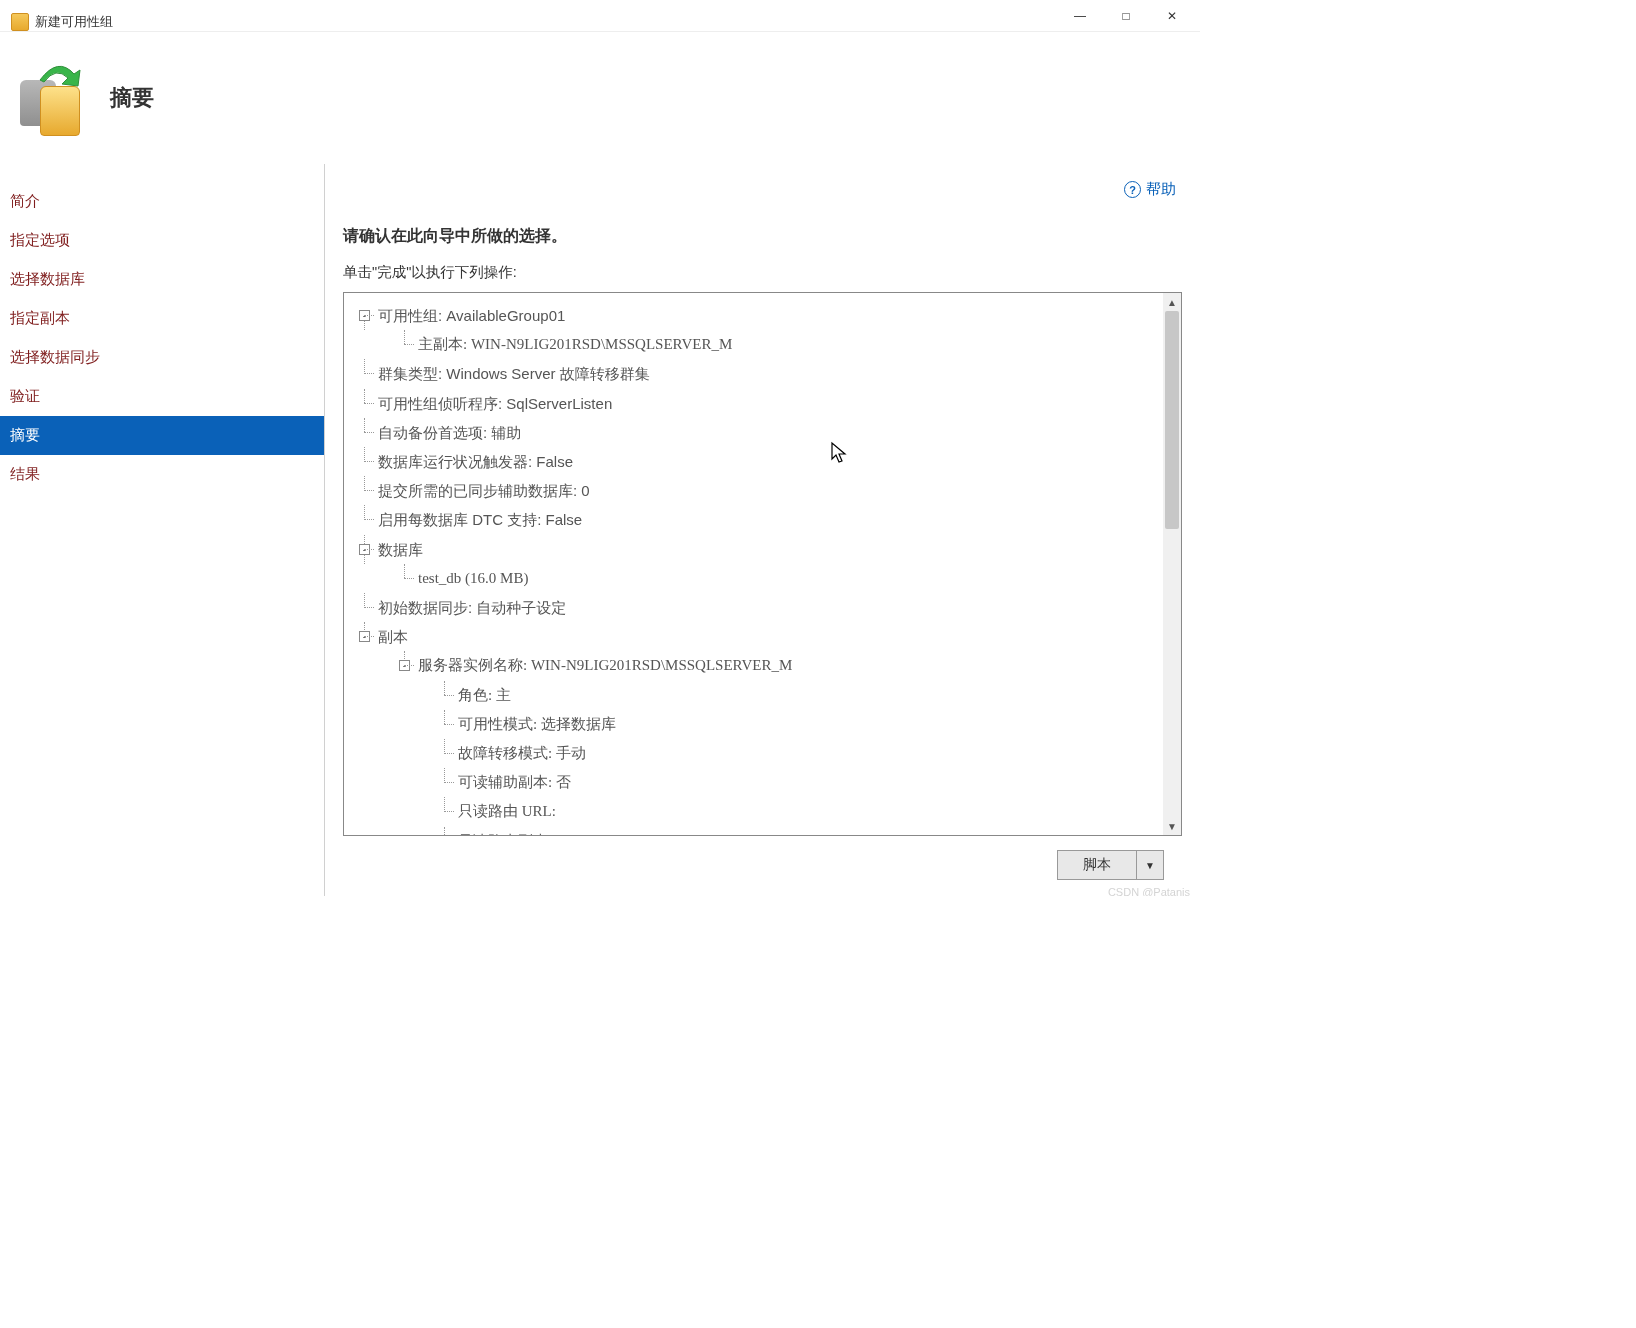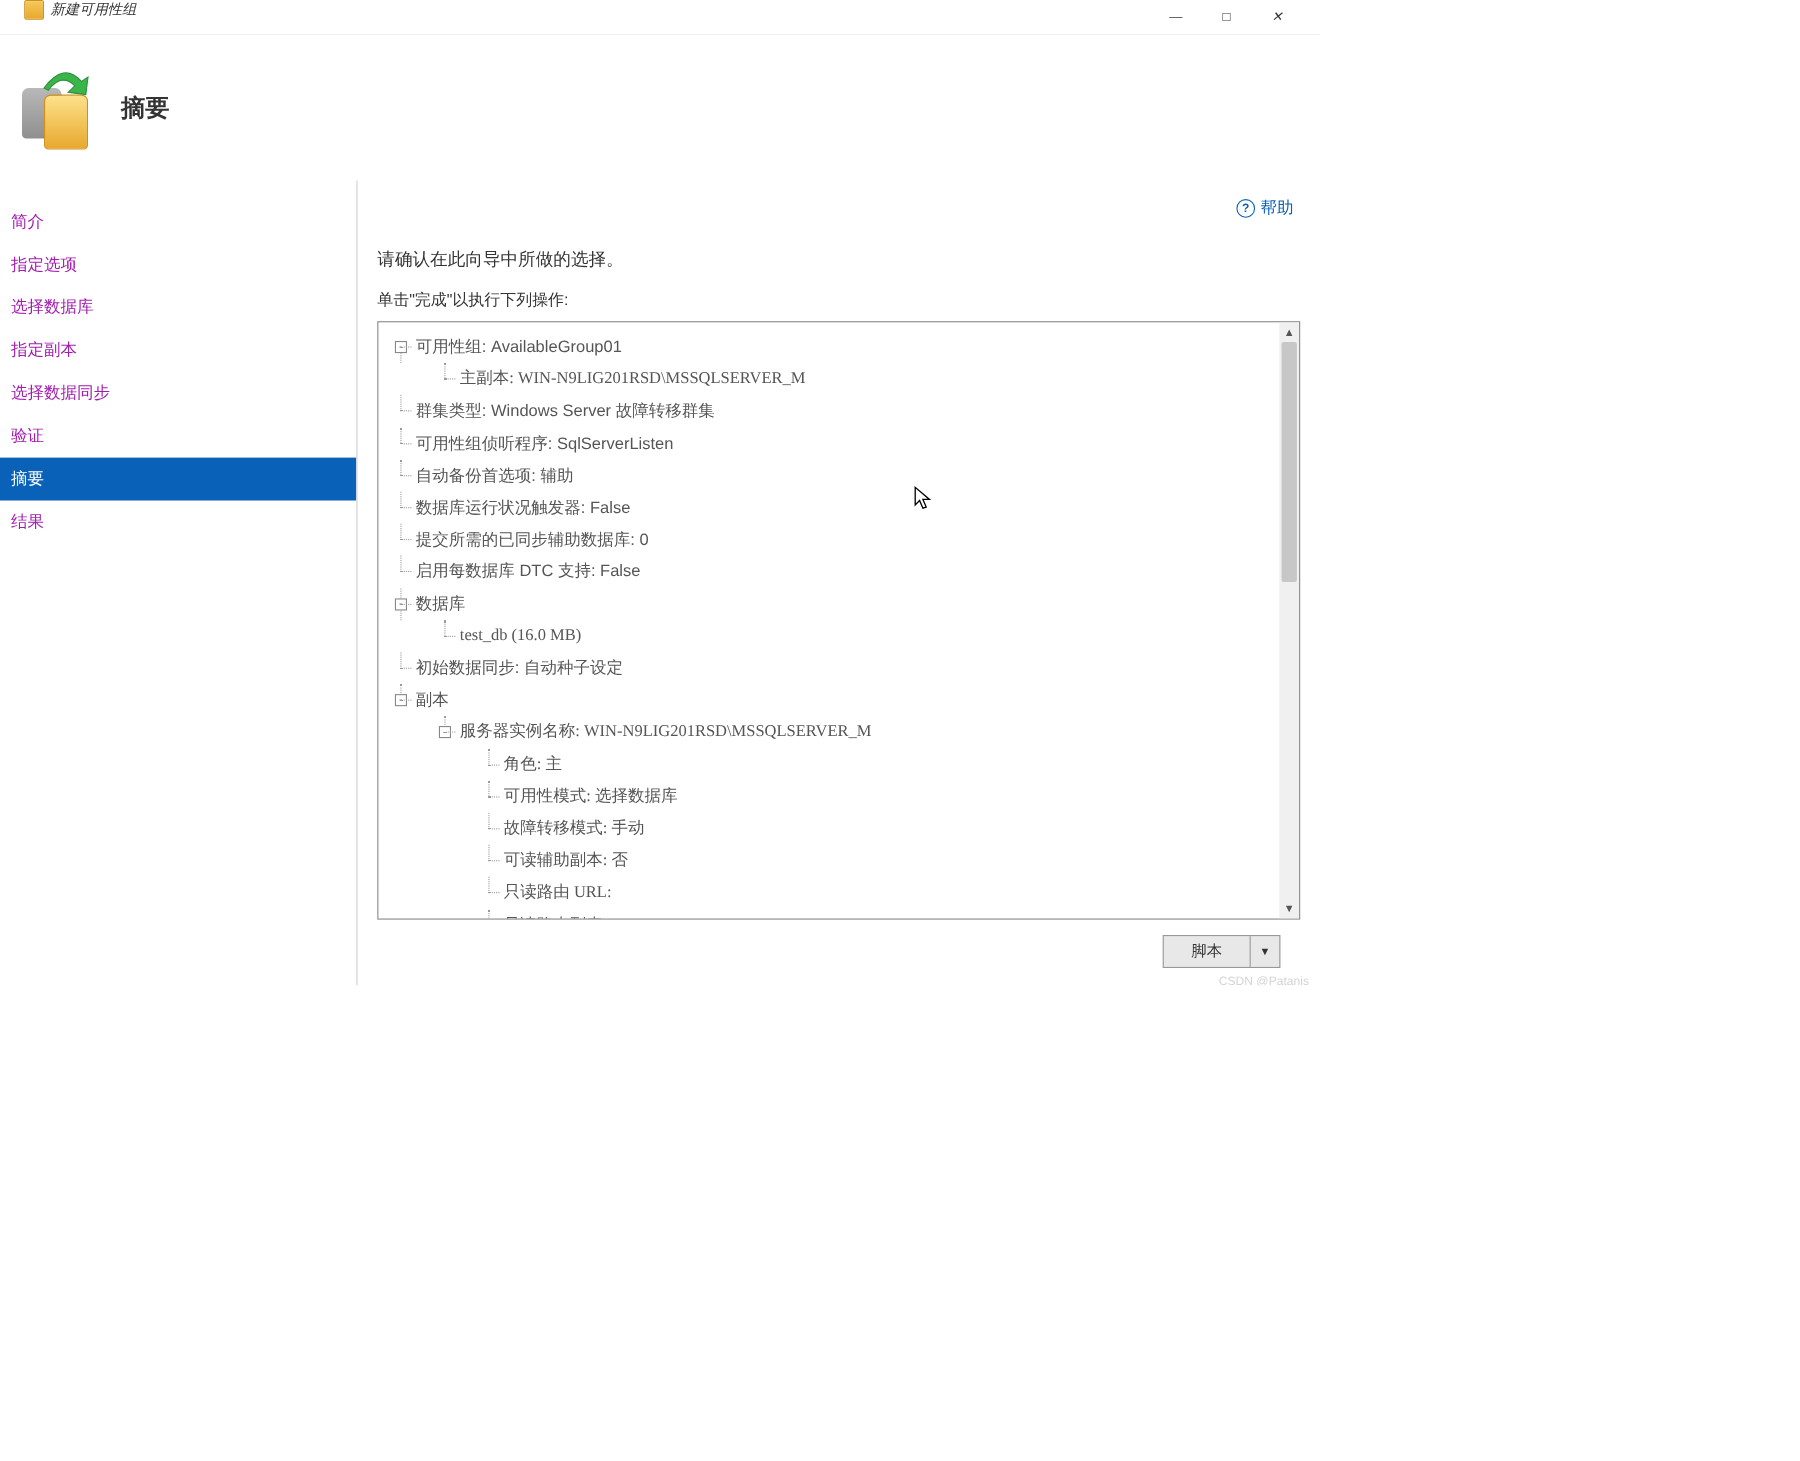--- a/index.html
+++ b/index.html
@@ -7,24 +7,23 @@
     font-family: "Microsoft YaHei", "Segoe UI", sans-serif;
     font-size: 14px;
     background: #fff;
     color: #333;
     width: 1200px;
     overflow:hidden;
   }
   .titlebar {
     height: 32px;
     display: flex;
-    align-items: flex-start;
-    padding: 0 16px;
+    align-items: flex-end;
+    padding: 0 5px;
     border-bottom: 1px solid #eee;
-    font-style: italic;
   }
   .titlebar .app-icon { width: 18px; height: 18px; margin: 0 6px; background: linear-gradient(#f5c85a,#e7a92e); border:1px solid #d09020; border-radius:2px; }
   .titlebar .title { font-size: 13px; flex:1; }
   .win-controls { display:flex; gap:0; }
   .win-btn { width:46px; height:30px; display:flex; align-items:center; justify-content:center; font-family: "Segoe UI Symbol", sans-serif; font-size:12px; color:#333; }
   .header-band {
     height: 132px;
     display:flex;
     align-items:center;
     padding: 0 12px;
@@ -34,26 +33,26 @@
     width:72px; height:72px; position:relative; margin-right:22px; margin-left:4px;
   }
   .big-icon .cyl-back { position:absolute; left:4px; top:18px; width:36px; height:46px; background:linear-gradient(#b8b8b8,#8f8f8f); border-radius:6px 6px 4px 4px; }
   .big-icon .cyl-front { position:absolute; left:24px; top:24px; width:40px; height:50px; background:linear-gradient(#fde18a,#e7a92e); border-radius:6px 6px 4px 4px; border:1px solid #d09020; }
   .big-icon .arrow { position:absolute; left:18px; top:0; width:48px; height:28px; }
   .big-icon .arrow svg { width:100%; height:100%; }
   .header-title { font-size:22px; font-weight:bold; color:#333; }
   
   .split { display:flex; height:calc(100% - 0px); }
   .sidebar { width:324px; background:#fff; padding-top:18px; }
-  .nav-item { padding: 10px 10px; font-size:15px; color:#a21caf; cursor:pointer; }
+  .nav-item { padding: 10px 10px; font-size:15px; color:#7f1d1d; cursor:pointer; }
   .nav-item.selected { background:#0a61b8; color:#fff; }
   .content { flex:1; border-left:1px solid #d0d0d0; padding: 16px 18px 12px 18px; position:relative; background:#fff; }
   .help-link { position:absolute; top:16px; right:24px; color:#0a61b8; display:flex; align-items:center; gap:5px; font-size:15px; }
   .help-link .q { width:17px; height:17px; border-radius:50%; border:1.5px solid #0a61b8; display:flex; align-items:center; justify-content:center; font-size:11px; color:#0a61b8; font-weight:bold; }
-  .heading1 { font-size:16px; font-weight:normal; margin-top:46px; margin-bottom:16px; color:#333; }
+  .heading1 { font-size:16px; font-weight:bold; margin-top:46px; margin-bottom:16px; color:#333; }
   .subline { font-size:14.5px; margin-bottom:10px; color:#333; }
   .tree-panel {
     border:1px solid #888;
     height:544px;
     position:relative;
     background:#fff;
     overflow:hidden;
   }
   .tree-scroll { position:absolute; left:0; top:0; right:18px; bottom:0; overflow:hidden; padding:8px 4px 8px 12px; }
   .vscroll { position:absolute; right:0; top:0; width:18px; height:100%; background:#f0f0f0; }

